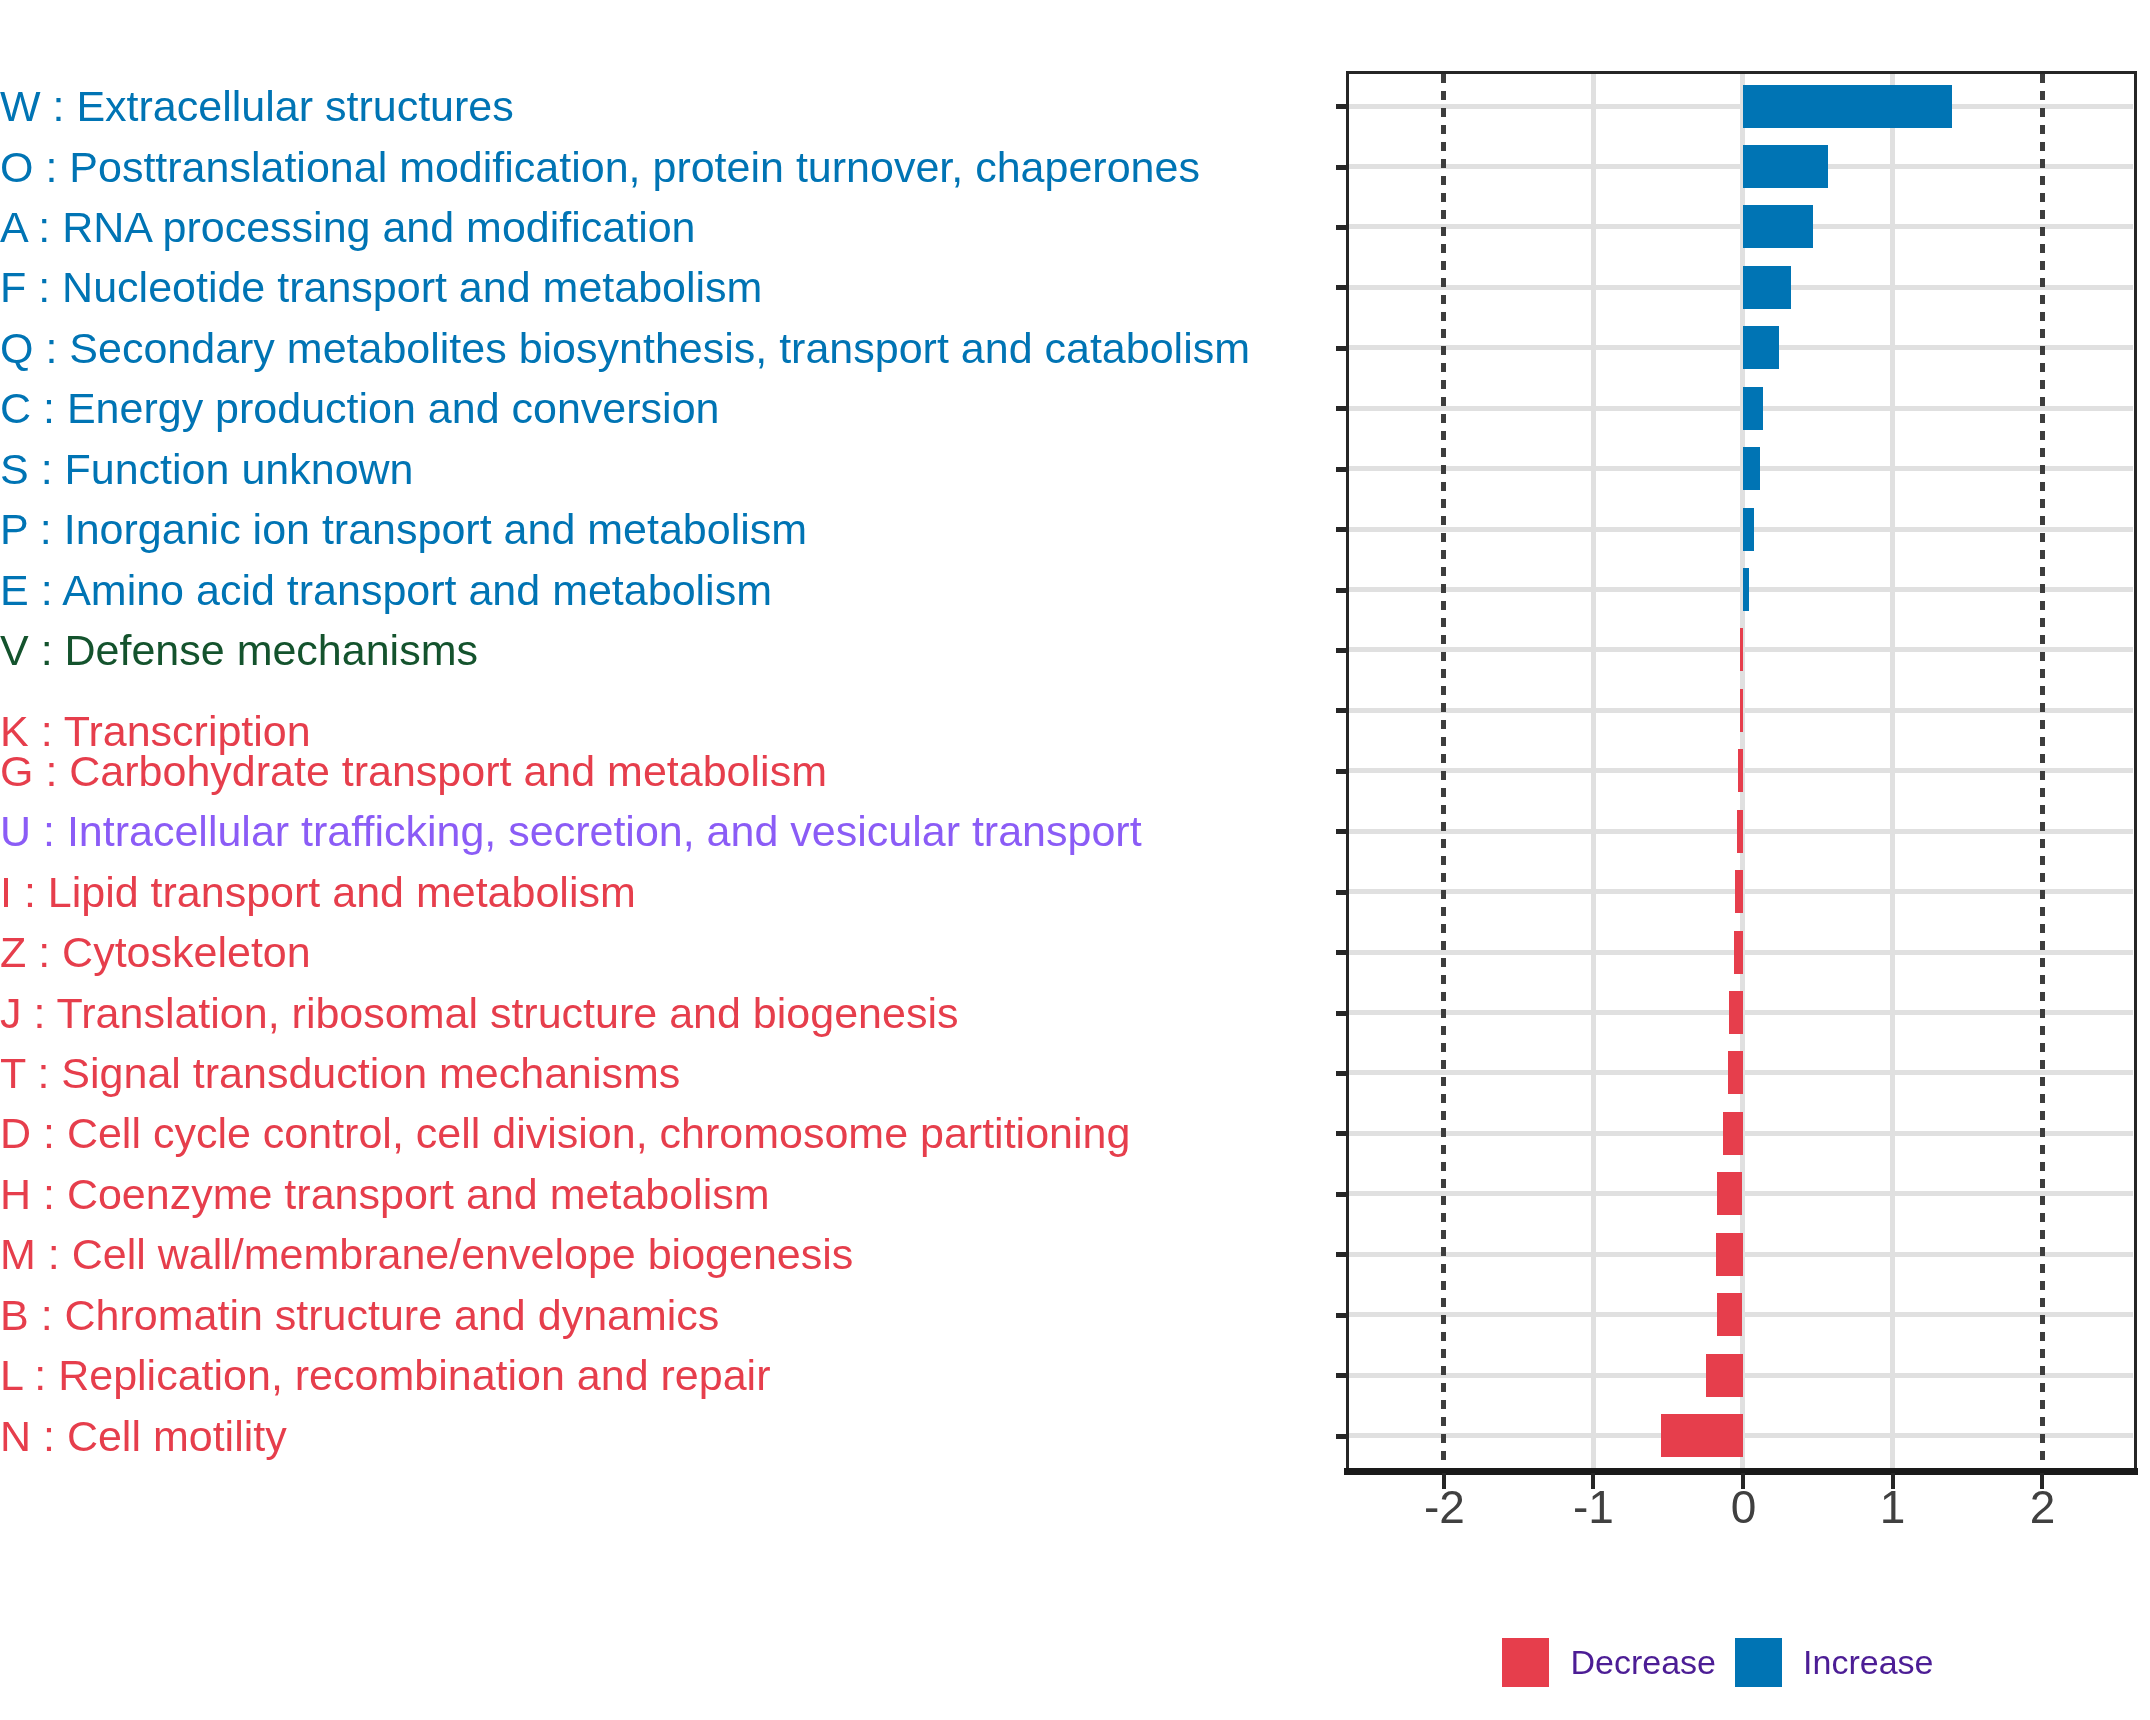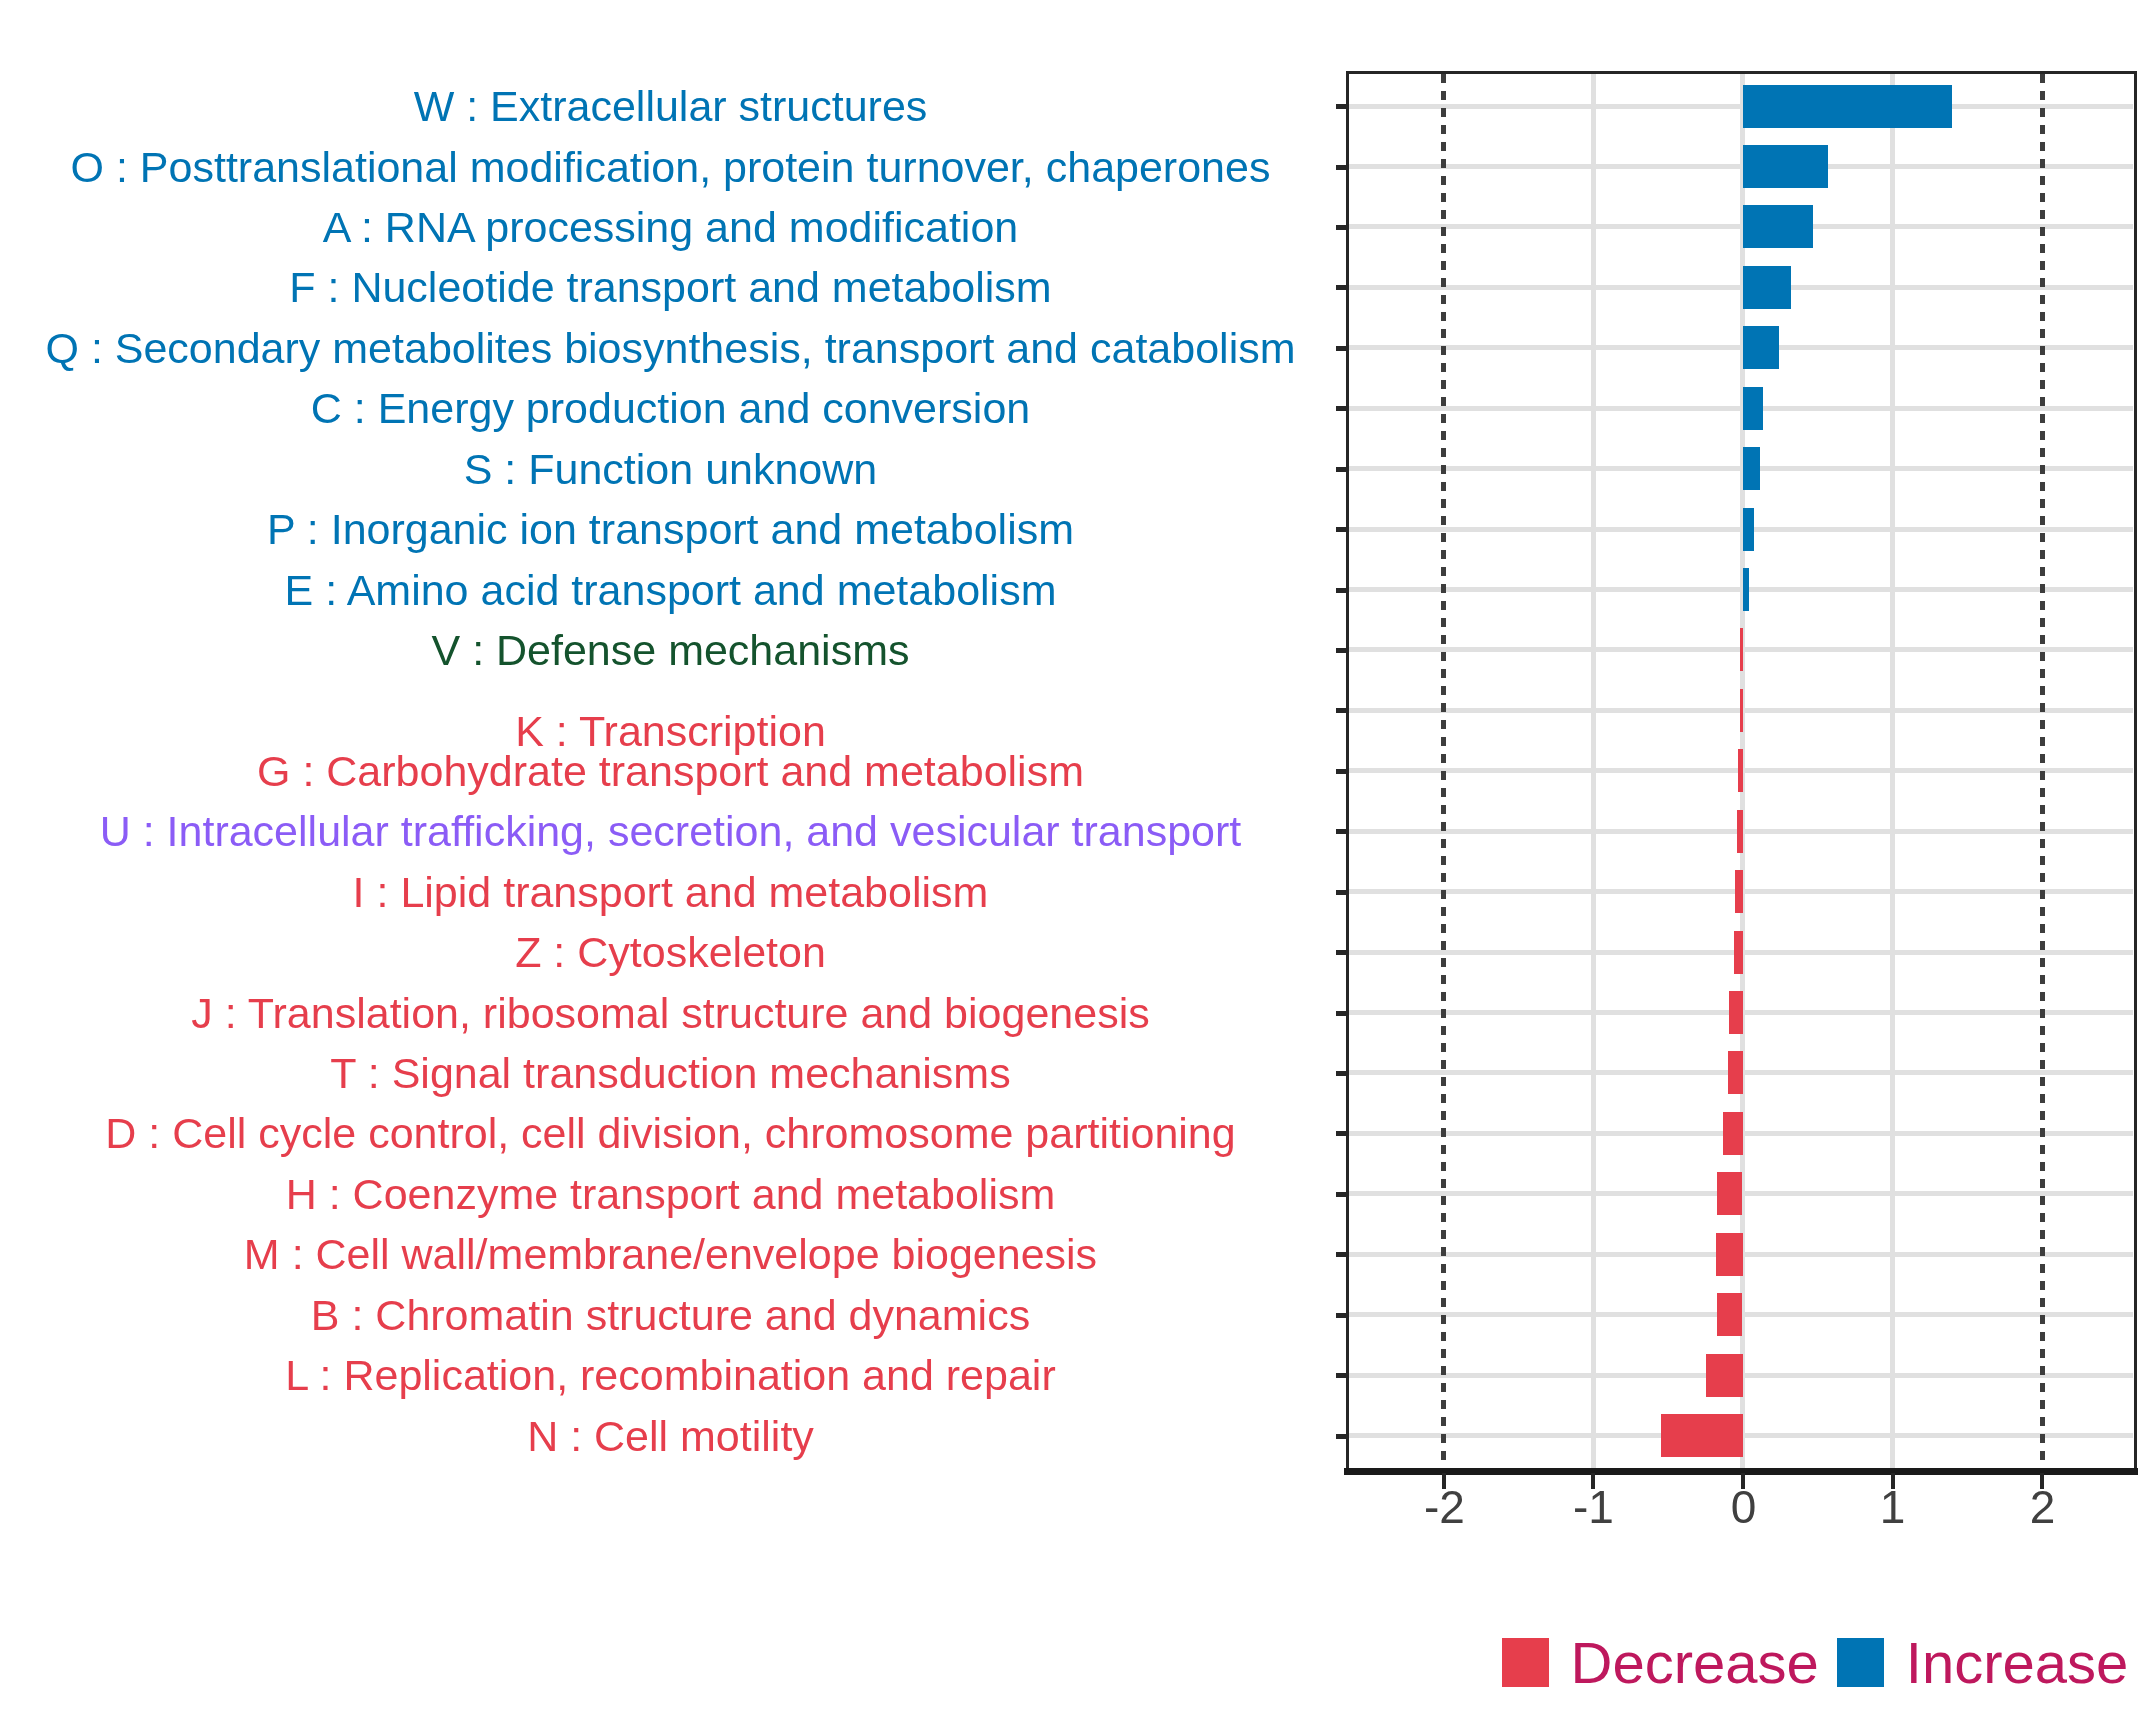--- a/index.html
+++ b/index.html
@@ -15,25 +15,24 @@
     border:3.6px solid #262626;
     box-sizing:border-box;
     background:#ffffff;
   }
   .hgrid{position:absolute;background:#e0e0e0;}
   .vgrid{position:absolute;background:#e0e0e0;}
   .vdash{position:absolute;}
   .bar{position:absolute;}
   .cat-label{
     position:absolute;
-    text-align:center;
+    text-align:left;
     font-size:43px;
     line-height:43px;
     white-space:nowrap;
-    padding-left:9px;
   }
   .ytick{position:absolute;background:#262626;}
   .xtick{position:absolute;background:#262626;}
   .xtick-label{
     position:absolute;
     width:115px;
     text-align:center;
     font-size:46px;
     line-height:46px;
     color:#404040;
@@ -42,23 +41,23 @@
   .x-title{
     position:absolute;
     text-align:center;
     font-size:53px;
     font-weight:bold;
     color:#000000;
   }
   .legend{position:absolute;display:flex;align-items:center;}
   .legend-key{width:47px;height:49px;}
   .legend-label{
-    font-size:58px;
+    font-size:34px;
     line-height:49px;
-    color:#be185d;
+    color:#4c1d95;
     margin-left:21.5px;
   }
   .legend-item{display:flex;align-items:center;}
   .legend-item + .legend-item{margin-left:18.6px;}
 </style>
 </head>
 <body>
 
 <div class="figure">
   <div id="cat-labels">

